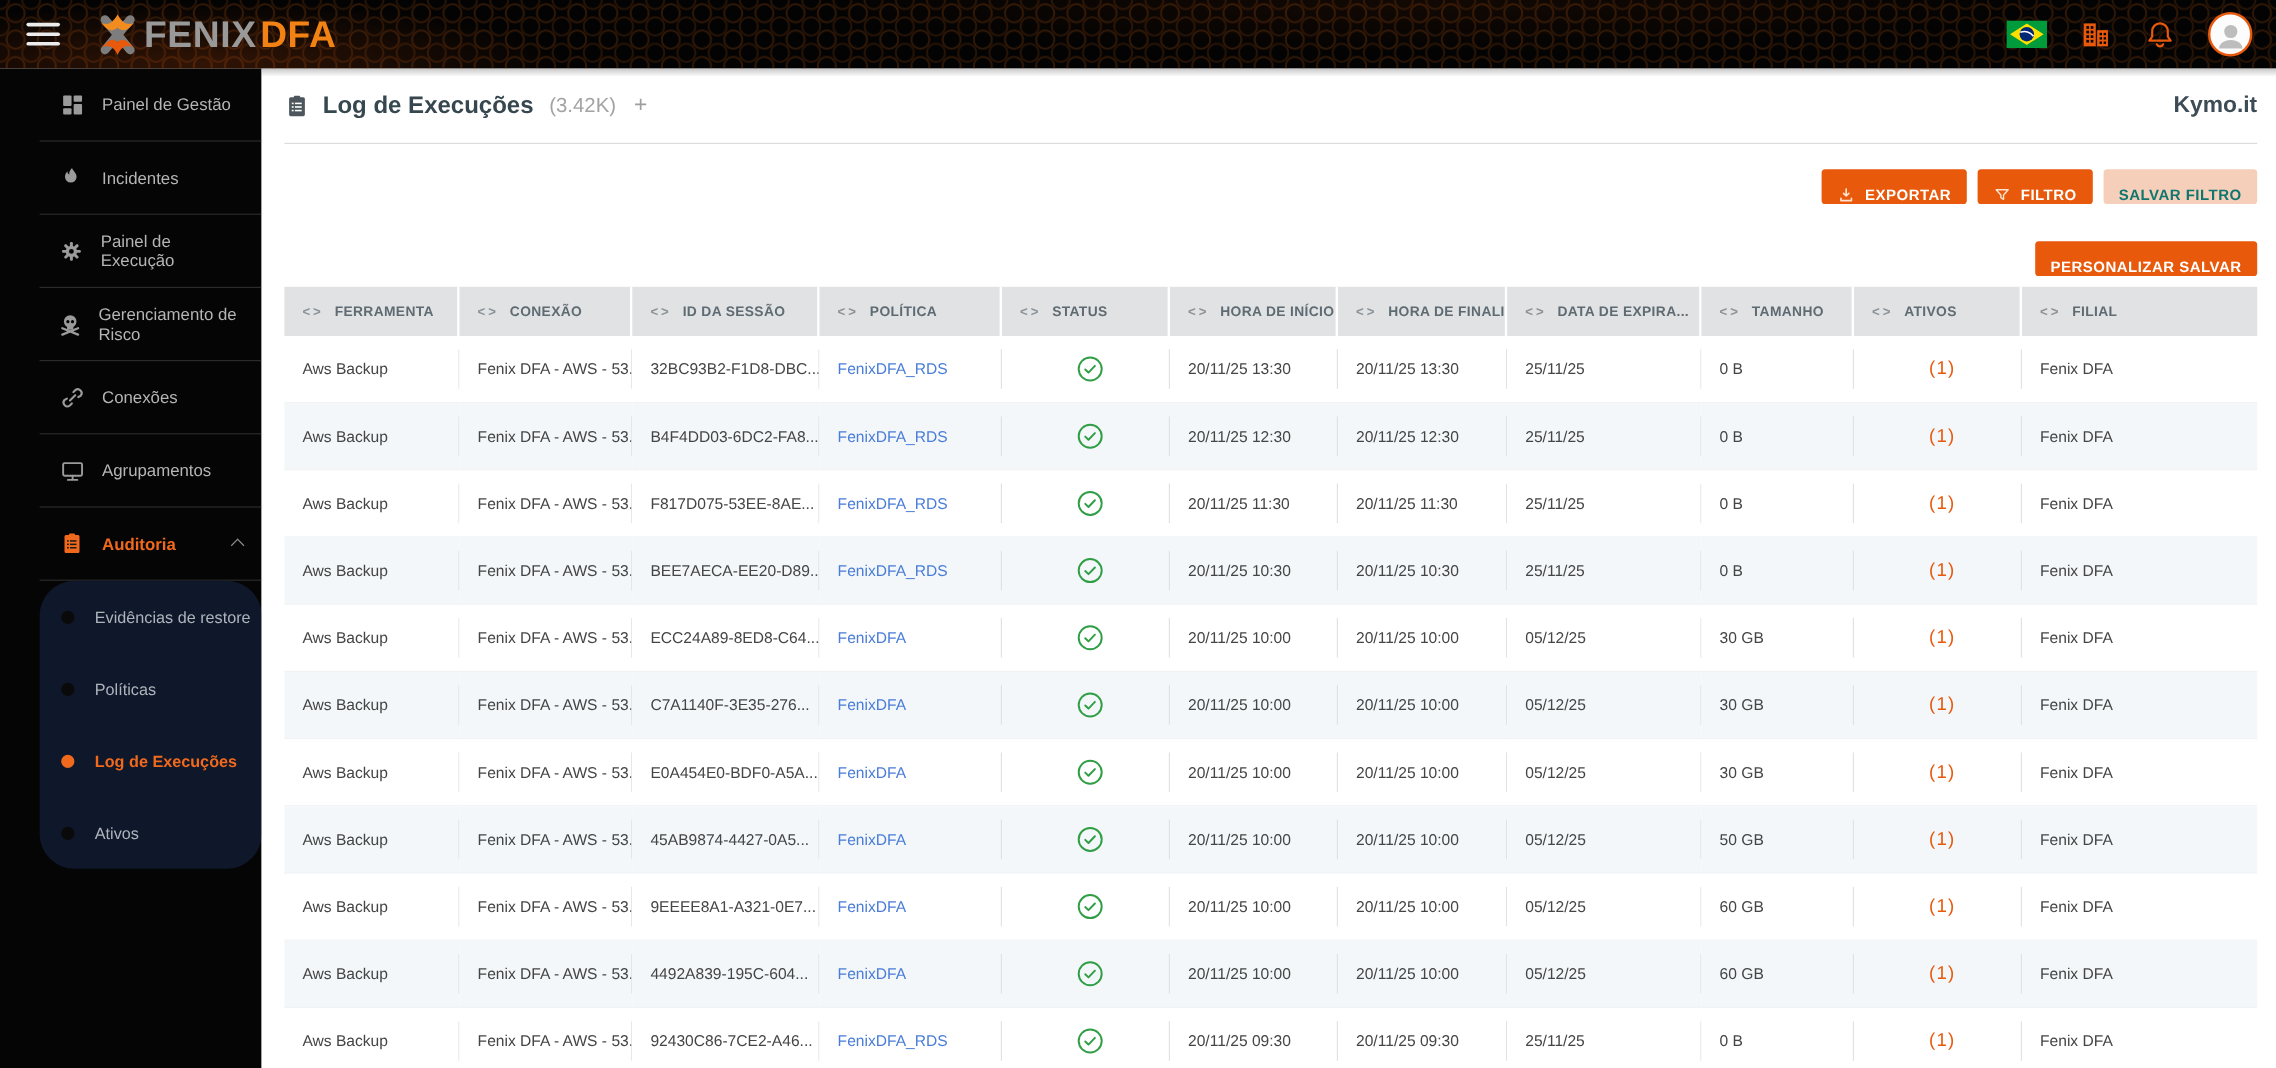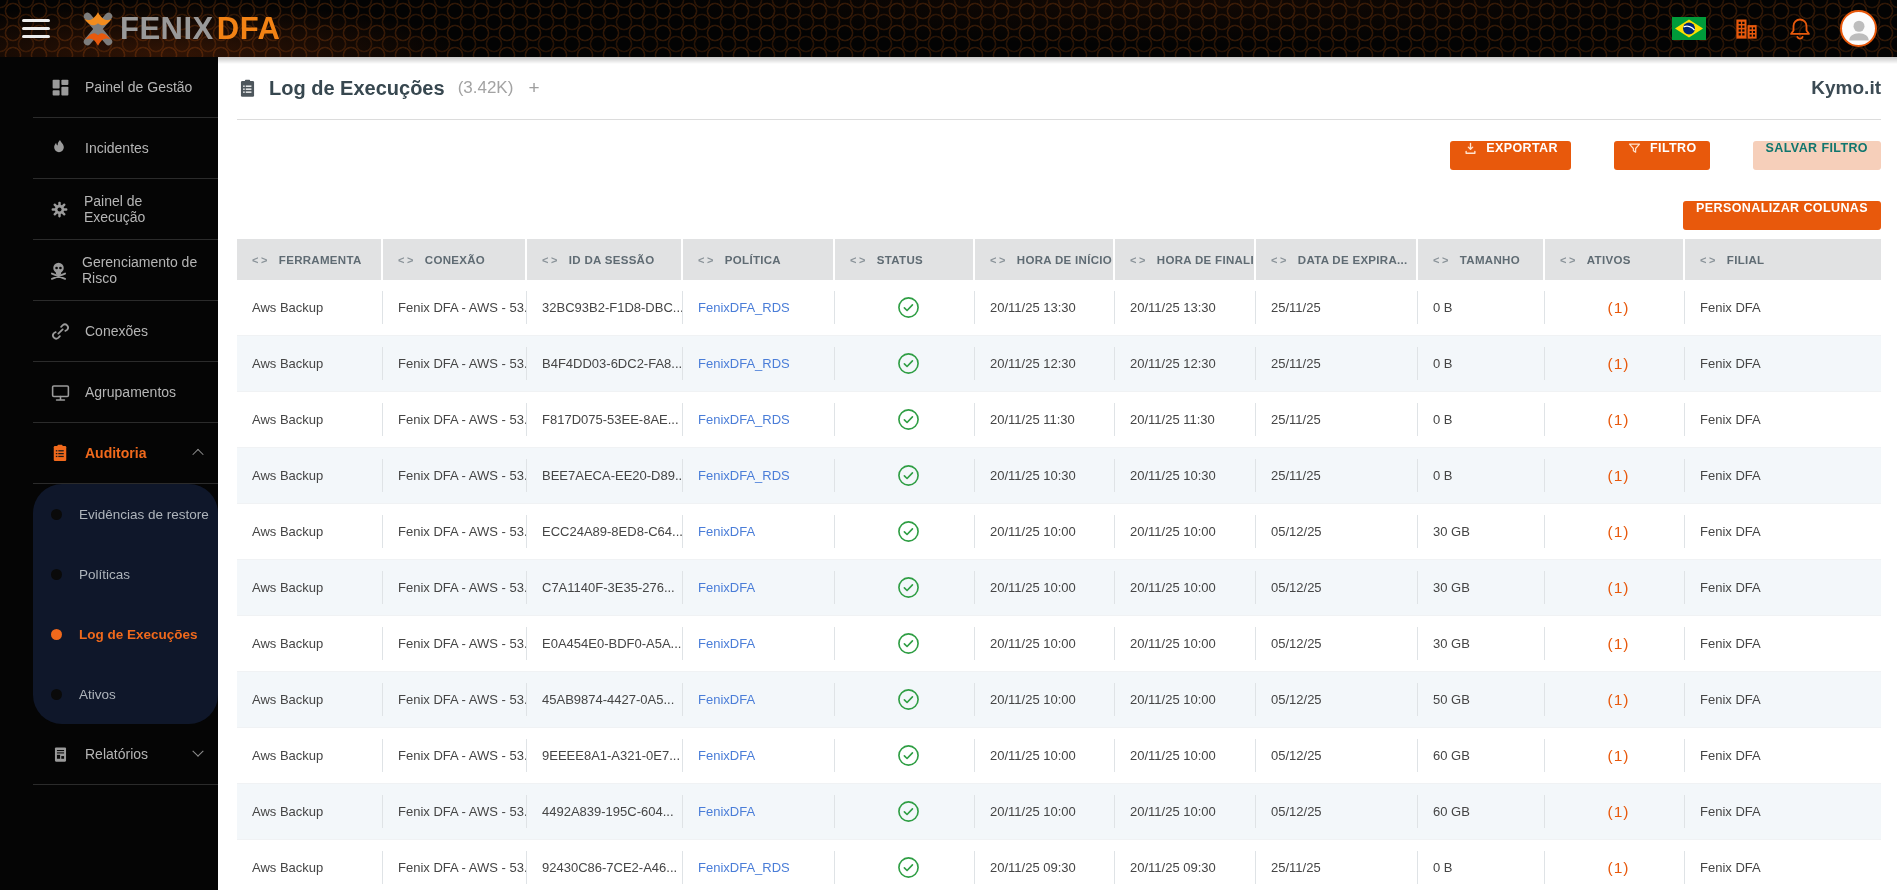--- a/index.html
+++ b/index.html
@@ -59,21 +59,21 @@
   .page-titlebar { height:63px; display:flex; align-items:center; gap:11px; border-bottom:1px solid #dcdcdc; }
   .page-title { font-size:20px; font-weight:bold; color:#37474f; }
   .page-count { font-size:17px; color:#a3a3a3; margin-left:2px; }
   .page-add { font-size:19px; color:#9e9e9e; margin-left:4px; cursor:pointer; background:none; border:none; }
   .brand { margin-left:auto; font-size:19px; font-weight:bold; color:#3c4b54; }
 
   .toolbar-row1 { margin-top:21px; display:flex; justify-content:flex-end; gap:9px; }
   .toolbar-row2 { margin-top:31px; display:flex; justify-content:flex-end; }
   .btn { height:29px; padding:0 13px; border:none; border-radius:3px; cursor:pointer;
     background:var(--accent); color:#fff; font-family:inherit; font-weight:bold; font-size:12.5px;
-    letter-spacing:.4px; display:inline-flex; align-items:flex-start; gap:8px;margin-left:34px; }
+    letter-spacing:.4px; display:inline-flex; align-items:flex-end; gap:8px; }
   .btn.disabled { background:#f6cfba; color:#0f766e; cursor:default; }
 
   
   .log-table { width:1644px; margin-top:9px; border-collapse:separate; border-spacing:0; table-layout:fixed; }
   .log-table th {
     height:41px; background:#e1e2e3; border-right:2px solid #fff;
     font-size:11.5px; font-weight:bold; color:#5f6b73; letter-spacing:.3px;
     text-align:left; padding:0 8px 0 15px; white-space:nowrap; overflow:hidden; cursor:pointer;
   }
   .log-table th:last-child { border-right:none; }
@@ -265,35 +265,20 @@
       <div class="sub-item active">
         <span class="sub-dot"></span>
         <span class="s-label">Log de Execuções</span>
       </div>
       <div class="sub-item">
         <span class="sub-dot"></span>
         <span class="s-label">Ativos</span>
       </div>
     </div>
 
-    <div class="side-item">
-      <span class="s-icon">
-        <svg width="19" height="21" viewBox="0 0 24 24">
-          <rect x="5" y="3" width="14" height="18" rx="1.3" fill="#9b9b9b"></rect>
-          <g fill="#0c0c0c">
-            <rect x="7.5" y="6.3" width="9" height="1.4"></rect>
-              <rect x="7.5" y="9.3" width="9" height="1.4"></rect>
-            <rect x="7.5" y="12.4" width="4" height="5"></rect>
-              <rect x="13" y="14" width="3.5" height="3.4"></rect>
-          </g>
-        </svg>
-      </span>
-      <span class="s-label">Relatórios</span>
-      <span class="chev down"></span>
-    </div>
   </nav>
 
   <main class="main">
     <div class="main-inner">
 
       <div class="page-titlebar">
         <span style="display:flex;">
           <svg width="21" height="23" viewBox="0 0 24 24">
             <rect x="4.5" y="3.5" width="15" height="18" rx="1.5" fill="#4d565c"></rect>
             <rect x="9" y="2" width="6" height="3.4" rx="1" fill="#4d565c"></rect>
@@ -331,21 +316,21 @@
           </span>
           <span>FILTRO</span>
         </button>
         <button class="btn disabled" aria-disabled="true">
           <span>SALVAR FILTRO</span>
         </button>
       </div>
 
       <div class="toolbar-row2">
         <button class="btn">
-          <span>PERSONALIZAR COLUNAS</span>
+          <span>PERSONALIZAR SALVAR</span>
         </button>
       </div>
 
       <table class="log-table">
         <colgroup>
             <col style="width: 146px;">
             <col style="width: 144px;">
             <col style="width: 156px;">
             <col style="width: 152px;">
             <col style="width: 140px;">

